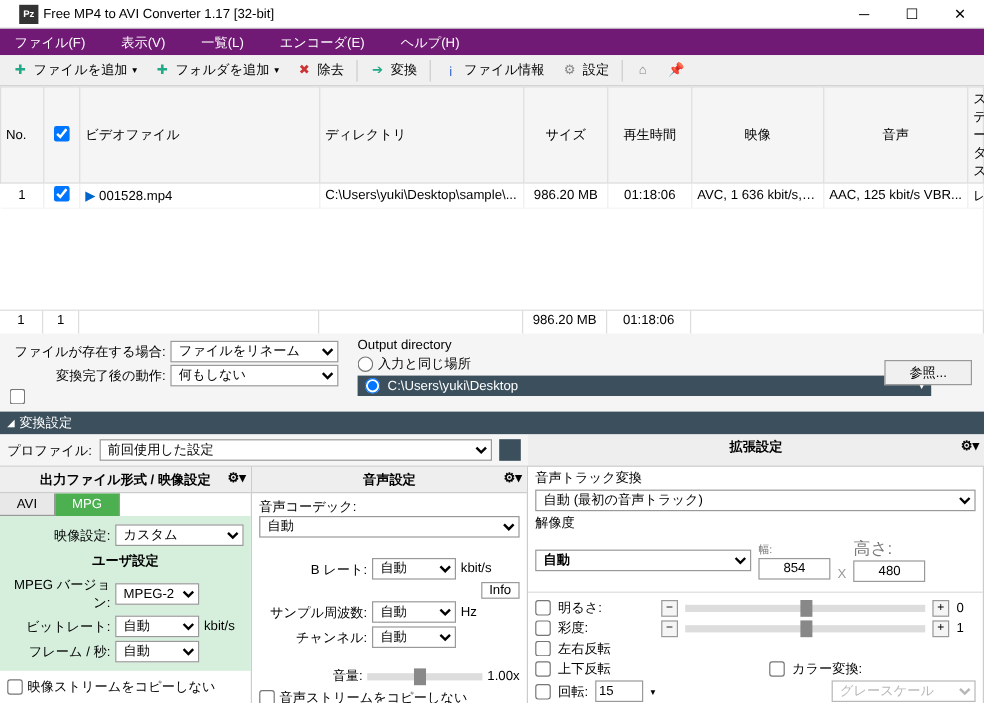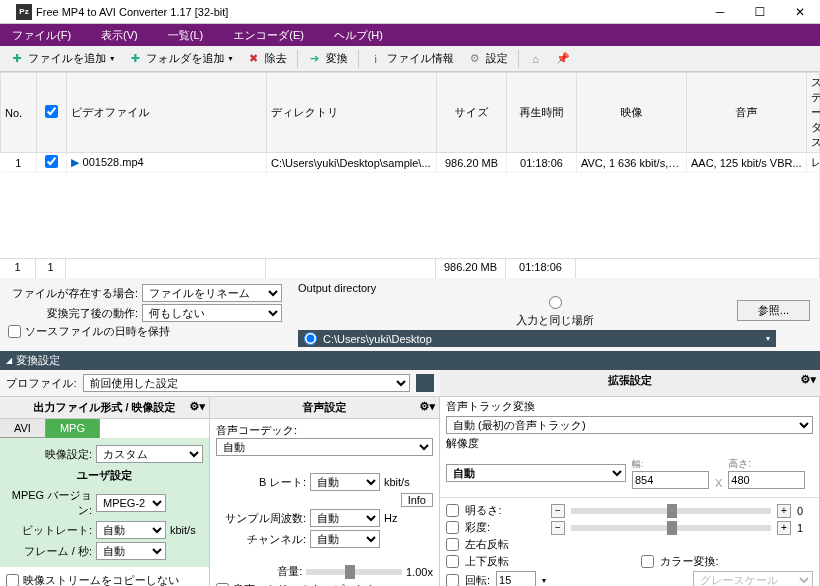--- a/index.html
+++ b/index.html
@@ -26,21 +26,21 @@
 
 .footer-row { height: 20px; display: flex; border-top: 1px solid #ddd; }
 .footer-row div { border-right: 1px solid #ddd; padding: 2px 6px; }
 
 .middle { display: flex; background: #f5f5f5; }
 .middle-left { width: 290px; padding: 4px 8px; }
 .middle-right { flex: 1; padding: 4px 8px; position: relative; }
 .form-row { display: flex; align-items: center; margin: 2px 0; gap: 4px; }
 .form-row label { text-align: right; flex-shrink: 0; }
 select, input[type=text] { border: 1px solid #999; background: #fff; padding: 1px 2px; font-size: 11px; height: 18px; }
-.radio-row { display: flex; align-items: center; gap: 4px; margin: 2px 0; flex-direction: column; }
+.radio-row { display: flex; align-items: center; gap: 4px; margin: 2px 0; }
 .dark-bar { background: #3b4f5c; color: #fff; padding: 2px 6px; display: flex; align-items: center; justify-content: space-between; }
 .browse-btn { position: absolute; right: 10px; top: 22px; padding: 2px 20px; border: 1px solid #999; background: #f0f0f0; }
 
 .section-header { background: #3b4f5c; color: #fff; padding: 2px 6px; display: flex; align-items: center; }
 .section-header::before { content: "◢"; font-size: 8px; margin-right: 4px; }
 
 .bottom { display: flex; height: 246px; }
 .bottom-col { border-right: 1px solid #ccc; }
 .col1 { width: 210px; }
 .col2 { width: 230px; }
@@ -65,21 +65,21 @@
 .slider { display: inline-block; width: 100px; height: 6px; background: #ddd; position: relative; vertical-align: middle; }
 .slider .thumb { position: absolute; width: 10px; height: 14px; background: #888; top: -4px; }
 
 .plusminus { display: inline-flex; width: 14px; height: 14px; border: 1px solid #999; align-items: center; justify-content: center; font-size: 10px; background: #f5f5f5; }
 
 .col3-inner { padding: 0; }
 .sub-label { padding: 2px 6px; }
 .wide-select { width: calc(100% - 12px); margin: 0 6px; }
 .res-row { display: flex; align-items: center; gap: 6px; padding: 4px 6px; }
 .res-row select { width: 180px; }
-.res-input { width: 77px; }
+.res-input { width: 60px; text-align: center; }
 
 .adjust-row { display: flex; align-items: center; gap: 6px; padding: 1px 6px; }
 .adjust-row .clabel { width: 80px; }
 .adjust-row .slider { flex: 1; max-width: 200px; }
 
 .profile-bar { display: flex; align-items: center; padding: 4px 6px; gap: 6px; background: #f5f5f5; border-bottom: 1px solid #ccc; }
 .profile-bar select { flex: 1; max-width: 350px; }
 .profile-bar .dark-btn { width: 18px; height: 18px; background: #3b4f5c; }
 </style>
 </head>
@@ -198,21 +198,20 @@
     <div class="form-row">
       <label style="width:130px">ファイルが存在する場合:</label>
       <select style="flex:1"><option>ファイルをリネーム</option></select>
     </div>
     <div class="form-row">
       <label style="width:130px">変換完了後の動作:</label>
       <select style="flex:1"><option>何もしない</option></select>
     </div>
     <div class="check-row">
       <input type="checkbox" style="">
-      <span>ソースファイルの日時を保持</span>
     </div>
   </div>
   <div class="middle-right">
     <div>Output directory</div>
     <div class="radio-row">
       <input type="radio" name="outdir" style="">
       <span>入力と同じ場所</span>
     </div>
     <div class="dark-bar" style="width:478px">
       <span style="display:flex;align-items:center;gap:6px">
@@ -325,21 +324,21 @@
       <select class="wide-select"><option>自動 (最初の音声トラック)</option></select>
       <div class="sub-label">解像度</div>
       <div class="res-row">
         <select style="font-weight:bold"><option>自動</option></select>
         <span>
           <div style="font-size:9px;color:#777">幅:</div>
           <input class="res-input" type="text" value="854" style="">
         </span>
         <span style="align-self:flex-end;color:#999">X</span>
         <span>
-          <div style="font-size:10px;color:#777">高さ:</div>
+          <div style="font-size:14px;color:#777">高さ:</div>
           <input class="res-input" type="text" value="480" style="">
         </span>
       </div>
       <div style="border-top:1px solid #ddd;margin:4px 0"></div>
       <div class="adjust-row">
         <input type="checkbox" style="">
         <span class="clabel">明るさ:</span>
         <span class="plusminus">−</span>
         <span class="slider">
             <span class="thumb" style="left:48%"></span>

